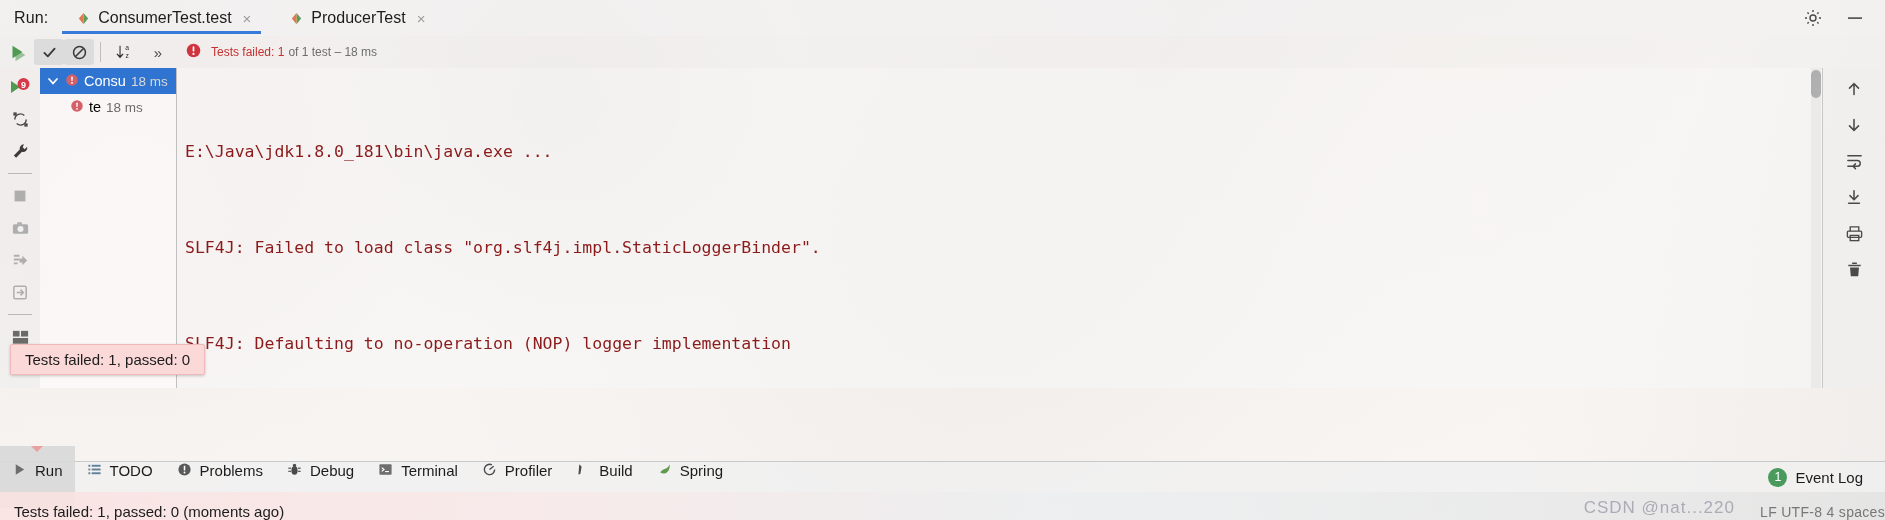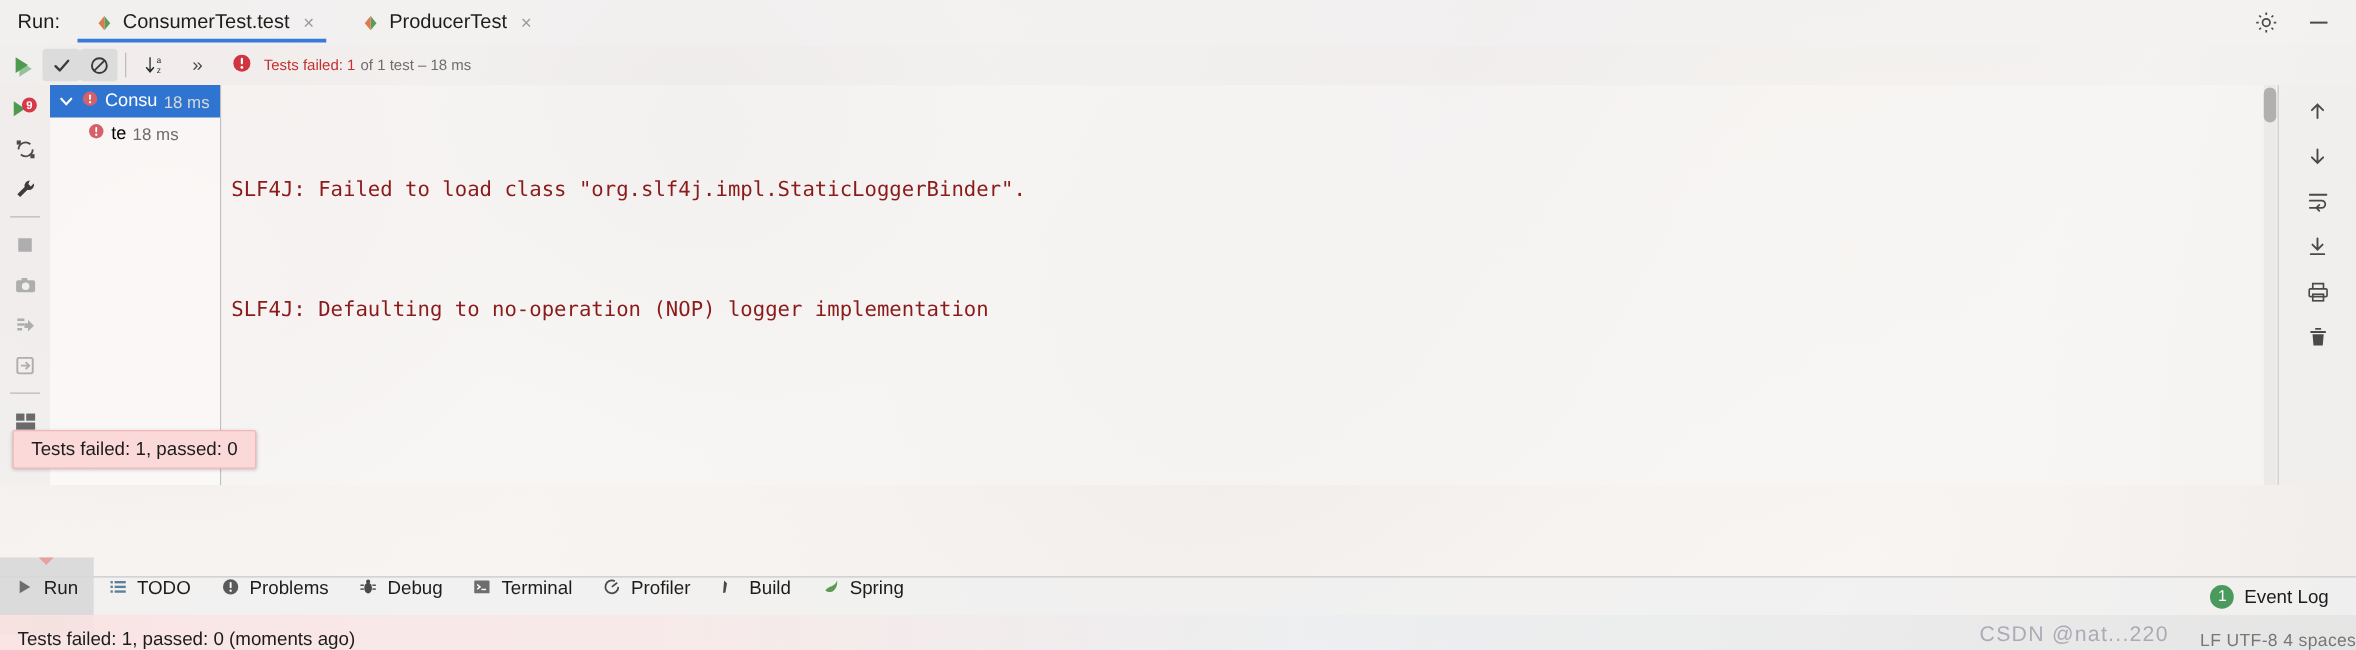--- a/index.html
+++ b/index.html
@@ -324,20 +324,21 @@
           <rect x="7.2" y="4" width="1.6" height="5" rx=".8" fill="#fff"></rect>
           <circle cx="8" cy="11.2" r="1.05" fill="#fff"></circle>
         </svg>
       </span>
       <span class="tlabel" style="max-width:24px">te</span>
       <span class="tms">18 ms</span>
     </div>
   </div>
 
   <div class="console">
+    <div class="cline"><span class="cmd">E:\Java\jdk1.8.0_181\bin\java.exe ...</span></div>
     <div class="cline">SLF4J: Failed to load class "org.slf4j.impl.StaticLoggerBinder".</div>
     <div class="cline">SLF4J: Defaulting to no-operation (NOP) logger implementation</div>
     
     
     
     
     
     
     
   </div>

